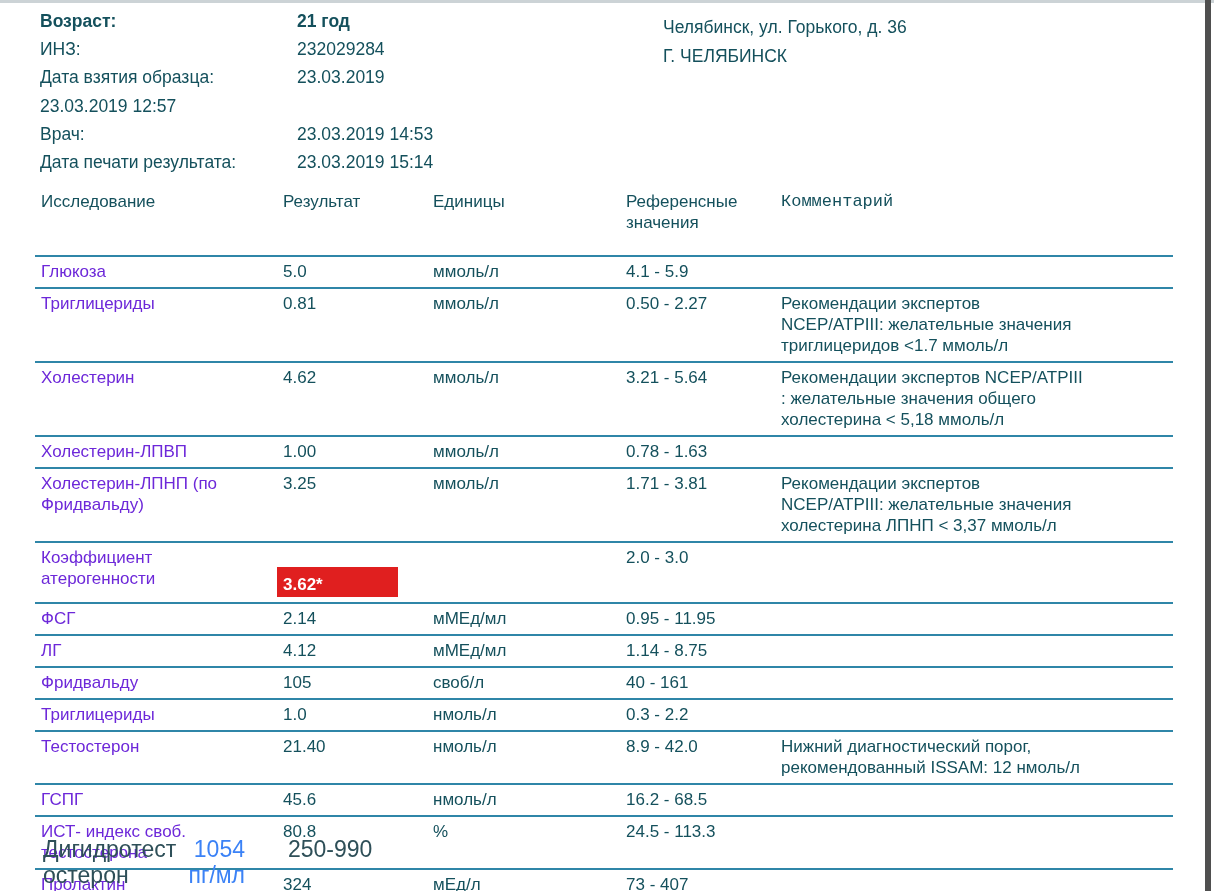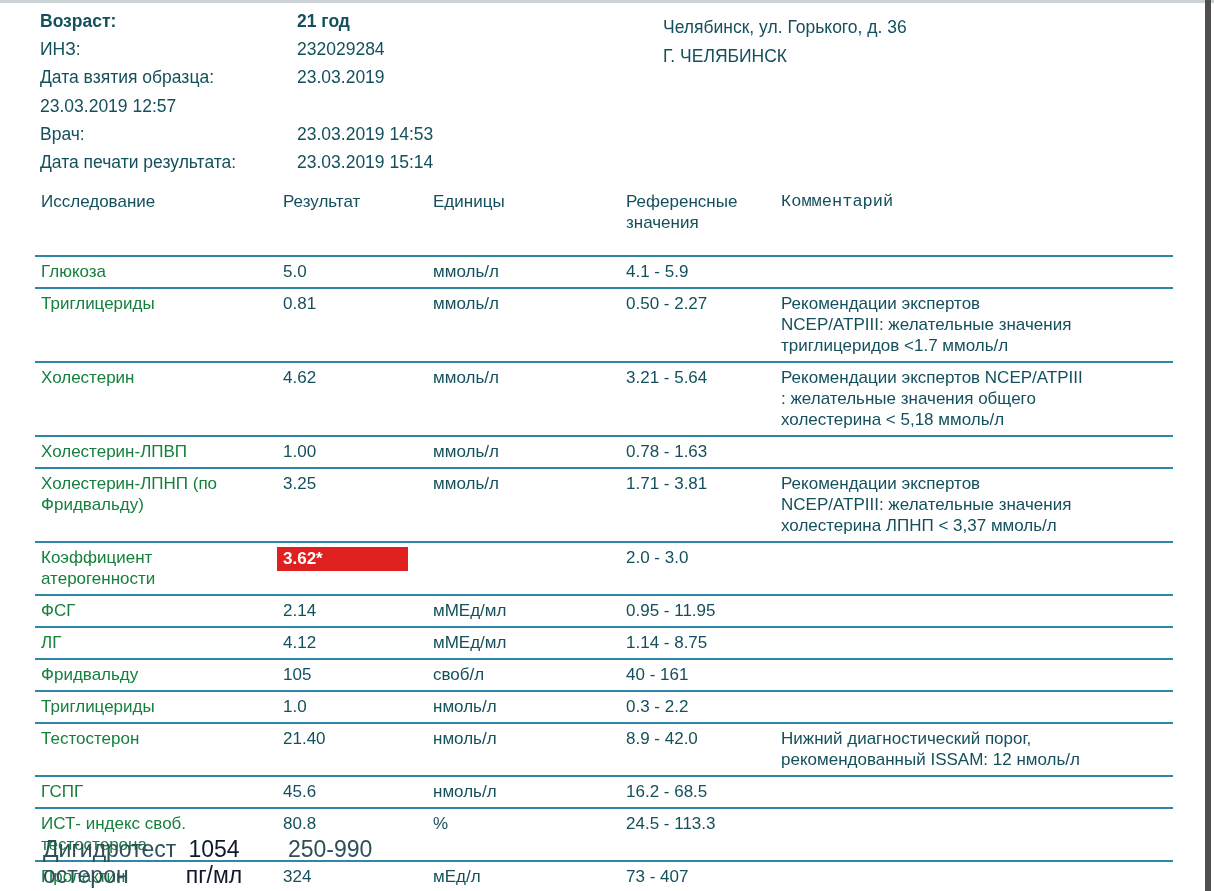--- a/index.html
+++ b/index.html
@@ -37,36 +37,37 @@
   }
   col.c-name { width:242px; }
   col.c-result { width:150px; }
   col.c-units { width:193px; }
   col.c-ref { width:155px; }
   col.c-comment { width:398px; }
   table.results thead th { padding-top:6px; padding-bottom:22px; }
   table.results thead tr { border-bottom:2px solid #2f86a8; }
   table.results tbody tr { border-bottom:2px solid #2f86a8; }
   th.h-comment { padding-left:30px;font-family:Liberation Mono, monospace; }
-  td.col-name { color:#15803d; }
+  td.col-name { color:#6d28d9; }
   td.col-result { font-weight:bold; }
   .flag {
     display:inline-block;
     background:#e01f1f;
     color:#ffffff;
-    width:131px;
+    width:121px;
     margin-left:-6px;
-    padding:1px 0 2px 6px;
+    padding:7px 0 2px 6px;
     font-weight:bold;
+    margin-top:20px;
   }
 
   
   .footer-row { position:absolute; top:836px; left:43px; display:flex; font-size:23px; line-height:26px; color:#2e4f58; }
   .fr-name { width:140px; white-space:pre-line; }
-  .fr-result { width:62px; text-align:center; color:#0f172a; white-space:pre-line; }
+  .fr-result { width:62px; text-align:right; color:#3b82f6; white-space:pre-line; }
   .fr-ref { margin-left:43px; }
 </style>
 </head>
 <body>
 
 <div class="top-edge"></div>
 
 <div class="info-block">
   <div class="info-row bold">
     <span class="info-label">Возраст:</span>

